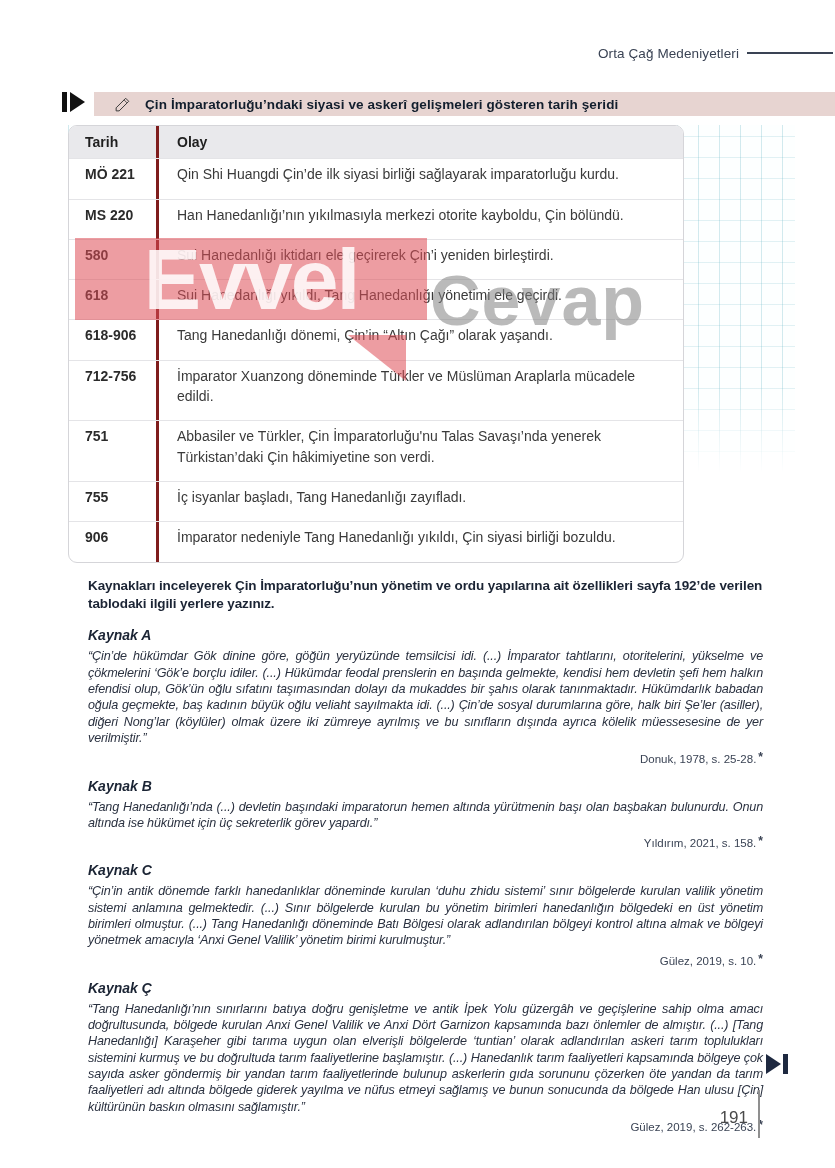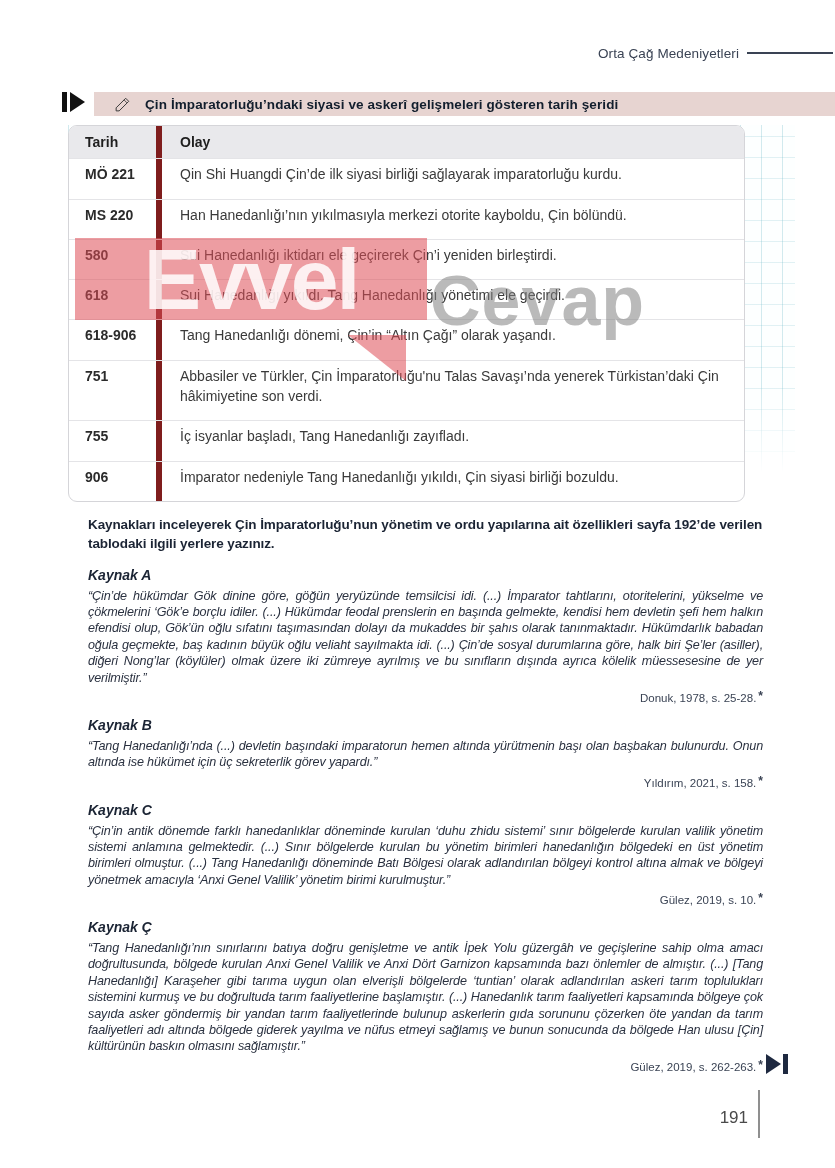--- a/index.html
+++ b/index.html
@@ -31,32 +31,32 @@
   .grid-paper {
     position:absolute; left:0; top:0; width:727px; height:348px; z-index:0;
     background-color:#fdffff;
     background-image:
       repeating-linear-gradient(90deg, rgba(110,185,200,0.30) 0 1px, transparent 1px 21px),
       repeating-linear-gradient(0deg, rgba(110,185,200,0.20) 0 1px, transparent 1px 21px);
     -webkit-mask-image:linear-gradient(#000 75%, transparent 100%);
             mask-image:linear-gradient(#000 75%, transparent 100%);
   }
   .timeline-table {
-    position:relative; z-index:1; margin-top:18px; width:677px;
+    position:relative; z-index:1; margin-top:18px; width:616px;
     background:#fff; border:1px solid #d5d5d9; border-radius:9px; overflow:hidden;
   }
   .t-row { display:flex; border-top:1px solid #e4e4e7; }
   .t-row.head { border-top:none; background:#e9e9ec; }
   .t-date {
     width:87px; padding:5px 10px 5px 16px; font-size:14px; font-weight:bold;
     color:#2b2b2b; line-height:1.45; word-break:break-word;
   }
   .t-event {
     flex:1; padding:5px 16px 14px 18px; font-size:14px; color:#3a3a3a;
-    border-left:6px solid #7f1d1d; line-height:1.45;
+    border-left:3px solid #7f1d1d; line-height:1.45;
   }
   .t-row.head .t-date, .t-row.head .t-event { font-weight:bold; color:#1f1f1f; padding-top:6px; padding-bottom:6px; }
   
   .watermark { position:absolute; left:7px; top:113px; z-index:5; width:670px; height:150px; pointer-events:none; }
   .wm-red {
     position:absolute; left:0; top:0; width:352px; height:82px;
     background:rgba(223,76,86,0.55); display:flex; align-items:center; justify-content:center;
   }
   .wm-red span {
     font-size:86px; font-weight:bold; color:rgba(255,255,255,0.85); line-height:1; letter-spacing:-2px;
@@ -136,20 +136,24 @@
       </div>
       <div class="t-row">
         <div class="t-date">618</div>
         <div class="t-event">Sui Hanedanlığı yıkıldı, Tang Hanedanlığı yönetimi ele geçirdi.</div>
       </div>
       <div class="t-row">
         <div class="t-date">618-906</div>
         <div class="t-event">Tang Hanedanlığı dönemi, Çin’in “Altın Çağı” olarak yaşandı.</div>
       </div>
       <div class="t-row">
+        <div class="t-date">712-756</div>
+        <div class="t-event">İmparator Xuanzong döneminde Türkler ve Müslüman Araplarla mücadele edildi.</div>
+      </div>
+      <div class="t-row">
         <div class="t-date">751</div>
         <div class="t-event">Abbasiler ve Türkler, Çin İmparatorluğu'nu Talas Savaşı’nda yenerek Türkistan’daki Çin hâkimiyetine son verdi.</div>
       </div>
       <div class="t-row">
         <div class="t-date">755</div>
         <div class="t-event">İç isyanlar başladı, Tang Hanedanlığı zayıfladı.</div>
       </div>
       <div class="t-row">
         <div class="t-date">906</div>
         <div class="t-event">İmparator nedeniyle Tang Hanedanlığı yıkıldı, Çin siyasi birliği bozuldu.</div>

